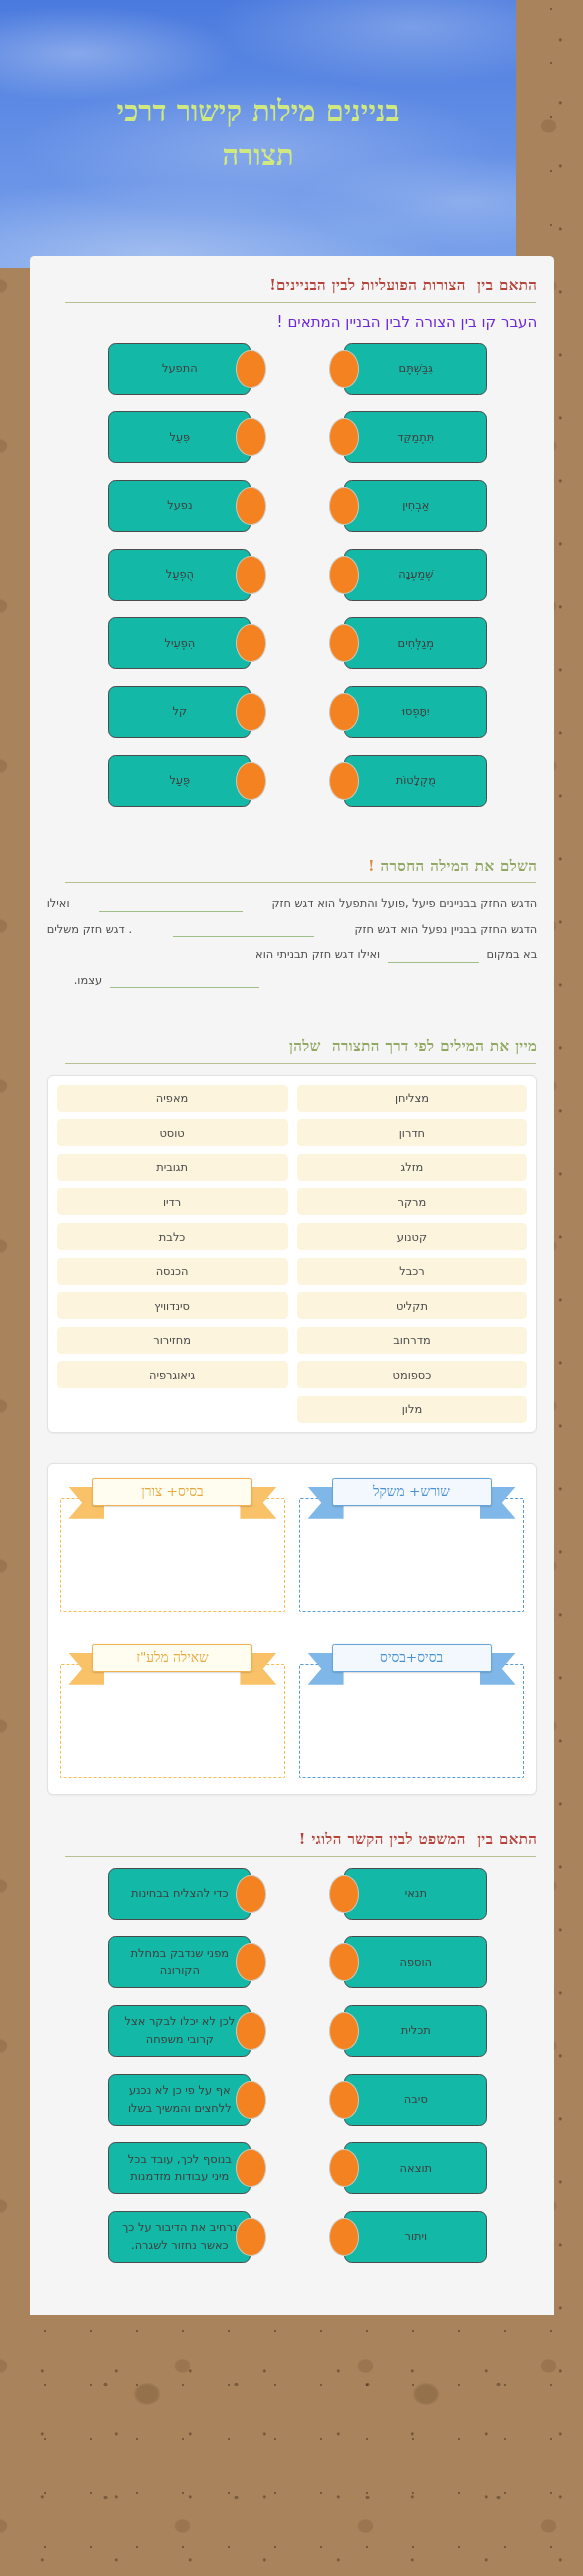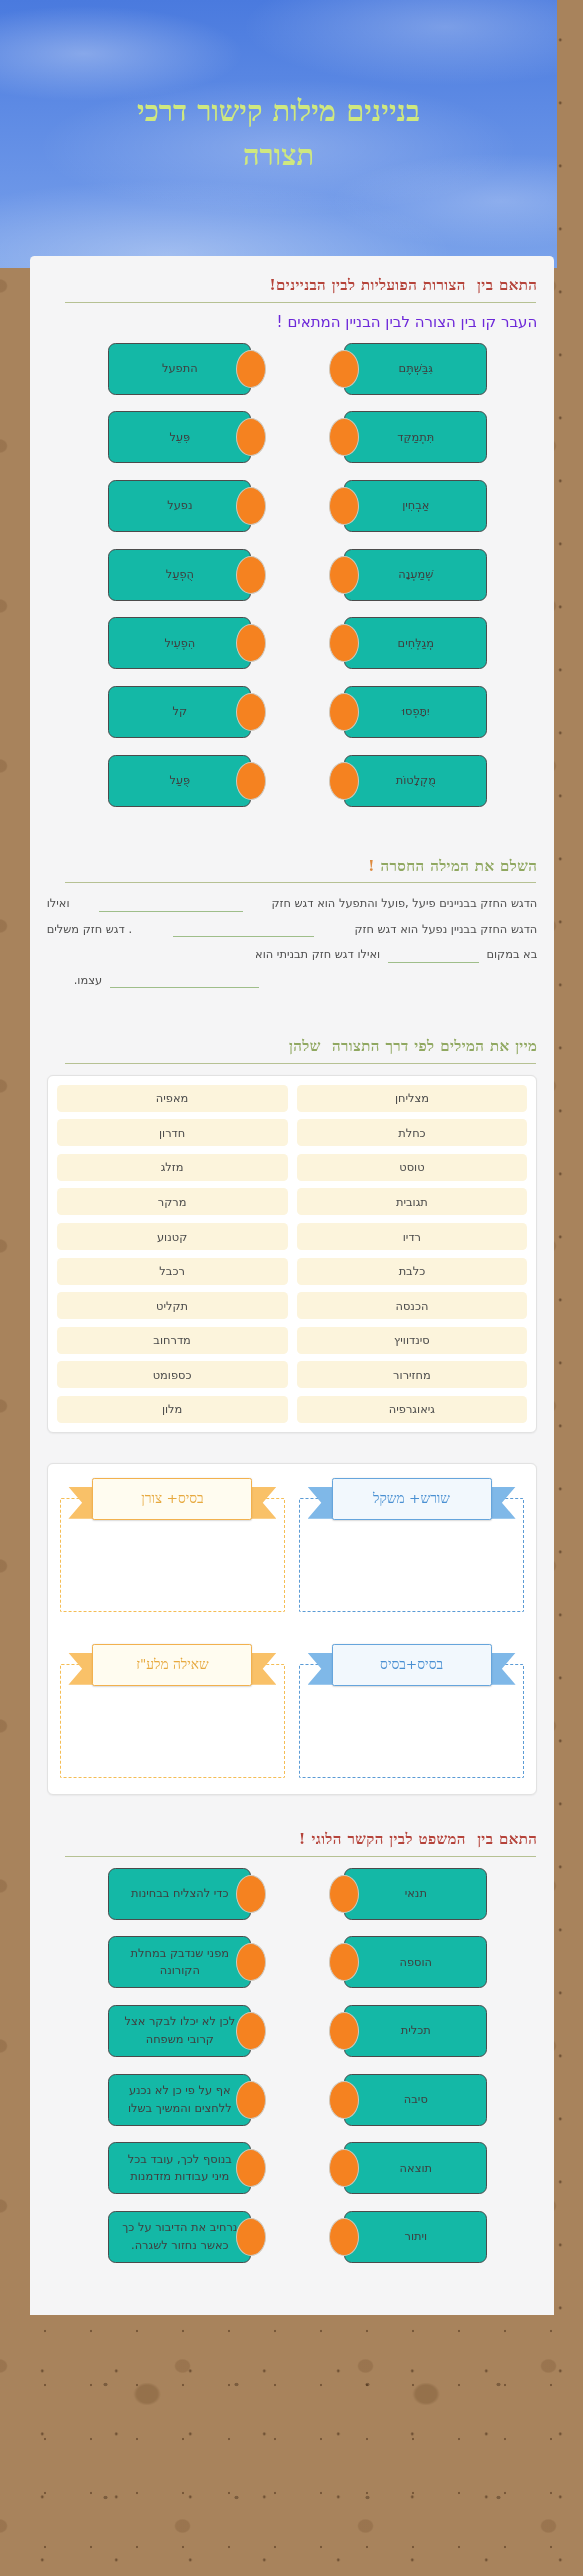--- a/index.html
+++ b/index.html
@@ -12,21 +12,21 @@
       radial-gradient(rgba(62,36,14,0.45) 0.8px, transparent 1.4px),
       radial-gradient(rgba(40,22,8,0.35) 1.7px, transparent 2.4px),
       radial-gradient(rgba(139,103,66,0.5) 6.8px, transparent 8.4px),
       radial-gradient(rgba(120,86,50,0.4) 10.6px, transparent 13.7px);
     background-size: 74px 63px, 46px 54px, 131px 113px, 183px 160px, 279px 236px;
     background-position: 5.3px 8.4px, 22px 36px, 40px 68px, 91px 46px, 7.6px 152px;
     width:584px; min-height:2576px; overflow:hidden;
   }
   
   .sky {
-    width:557px; height:268px; position:relative; z-index:1;
+    width:516px; height:268px; position:relative; z-index:1;
     background:
       radial-gradient(ellipse 228px 68px at 15% 20%, rgba(255,255,255,0.30), transparent 70%),
       radial-gradient(ellipse 289px 84px at 80% 10%, rgba(255,255,255,0.25), transparent 70%),
       radial-gradient(ellipse 319px 91px at 50% 55%, rgba(255,255,255,0.22), transparent 75%),
       radial-gradient(ellipse 380px 99px at 30% 95%, rgba(255,255,255,0.30), transparent 75%),
       radial-gradient(ellipse 243px 68px at 90% 75%, rgba(255,255,255,0.22), transparent 70%),
       linear-gradient(180deg,#4a7ade 0%, #5d8ae4 40%, #6d97e8 75%, #7ba3ea 100%);
   }
   .sky-title {
     padding-top:90px; text-align:center;
@@ -87,21 +87,21 @@
     font-size:11.4px; color:#4a4a4a;
   }
   
   .banner-card { margin-top:30px; padding:13.7px 12px 16.7px; display:grid;
     grid-template-columns:1fr 1fr; gap:32px 13.7px; }
   .bcell { position:relative; padding-top:20px; }
   .dashed { height:114px; background:#fff; border-radius:1.5px; }
   .dashed.blue   { border:1.5px dashed #5b9bd5; }
   .dashed.orange { border:1.5px dashed #f5bd54; }
   .ribbon { position:absolute; top:0; right:50%; transform:translateX(50%);
-    width:160px; height:42px; z-index:2; }
+    width:160px; height:28px; z-index:2; }
   .tail { position:absolute; top:9px; width:36px; height:32px; z-index:1; }
   .tail.t-left  { left:-24px;  clip-path:polygon(0 0,100% 0,100% 100%,0 100%,38% 50%); }
   .tail.t-right { right:-24px; clip-path:polygon(0 0,100% 0,62% 50%,100% 100%,0 100%); }
   .ribbon.blue .tail   { background:#7fb8e8; }
   .ribbon.orange .tail { background:#f9c168; }
   .face { position:absolute; inset:0; border-radius:2.3px; z-index:2;
     display:flex; align-items:center; justify-content:center;
     font-family:"DejaVu Serif", serif; font-size:13.7px; }
   .ribbon.blue .face   { background:#f2f8fd; border:0.8px solid #66a5dc; color:#4a90d2;
     box-shadow:0 0.8px 1.5px rgba(0,0,0,0.15); }
@@ -185,21 +185,20 @@
         </div>
       </div>
   </section>
 
   <section class="s3">
     <h2 class="sec-head green">מיין את המילים לפי דרך התצורה  שלהן</h2>
     <hr class="sep">
     <div class="panel sort-card" id="sort-words">
         <div class="tile">מצליחן</div>
         <div class="tile">מאפיה</div>
-        <div class="tile">כחלת</div>
         <div class="tile">חדרון</div>
         <div class="tile">טוסט</div>
         <div class="tile">מזלג</div>
         <div class="tile">תגובית</div>
         <div class="tile">מרקר</div>
         <div class="tile">רדיו</div>
         <div class="tile">קטנוע</div>
         <div class="tile">כלבת</div>
         <div class="tile">רכבל</div>
         <div class="tile">הכנסה</div>

